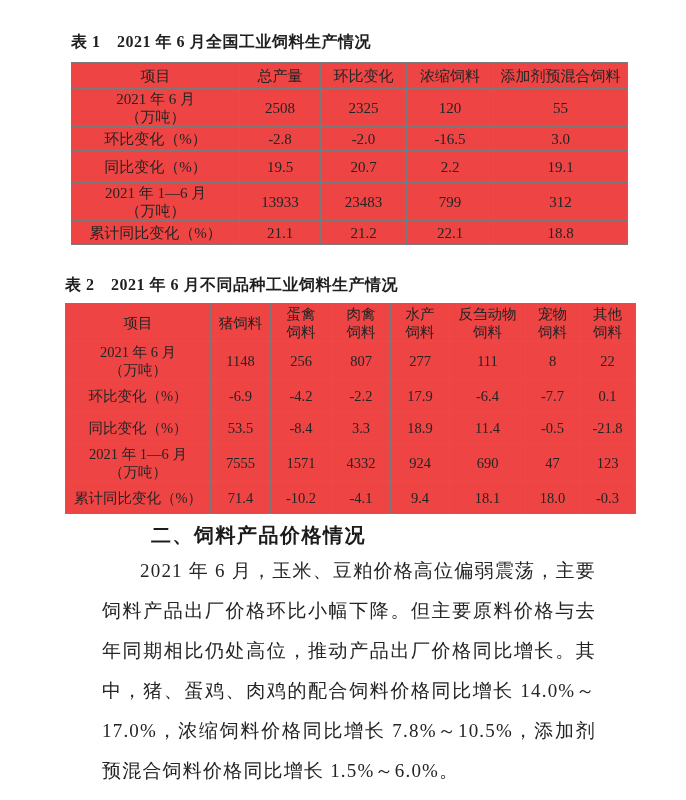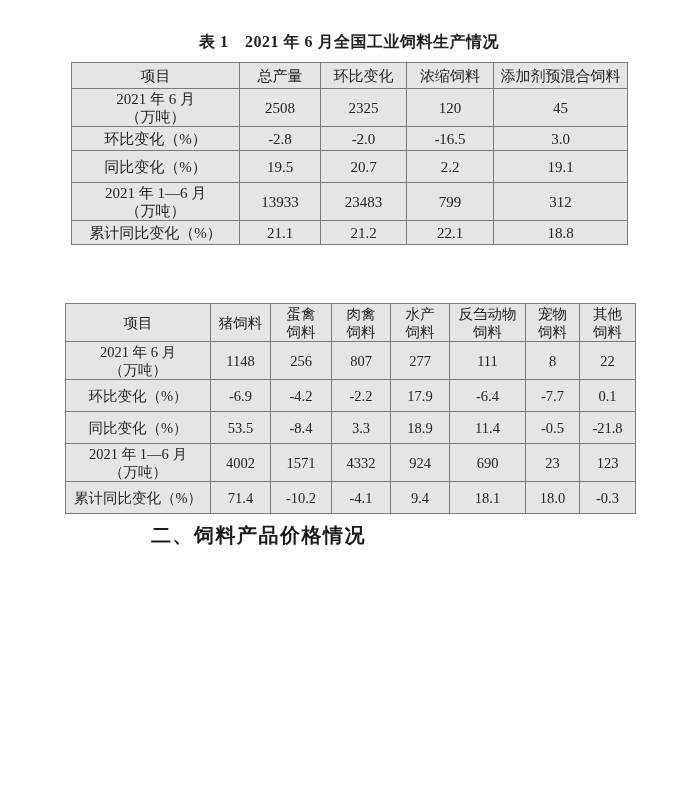--- a/index.html
+++ b/index.html
@@ -5,27 +5,27 @@
   * { margin:0; padding:0; box-sizing:border-box; }
   html,body { width:686px; height:800px; }
   body {
     background:#ffffff;
     color:#222222;
     font-family:"Liberation Serif","DejaVu Serif",serif;
   }
   .doc { position:relative; width:686px; height:800px; overflow:hidden; background:#ffffff; }
 
   .tbl-title {
-    position:absolute; text-align:center; font-weight:bold;
+    position:absolute; font-weight:bold;
     font-size:16px; letter-spacing:0.5px; color:#1f1f1f;
   }
   #t1-title { top:32px; left:71px; width:556px; }
   #t2-title { top:275px; left:65px; width:570px; }
 
-  table.tbl { position:absolute; border-collapse:collapse; table-layout:fixed; background:#e5e5e5; }
+  table.tbl { position:absolute; border-collapse:collapse; table-layout:fixed; background:#ef4444; }
   #table1 { top:62px;  left:71px; width:556px; }
   #table2 { top:303px; left:65px; width:570px; }
 
   .tbl th, .tbl td {
     border:1px solid #7a7a7a;
     text-align:center; vertical-align:middle;
     font-weight:normal;
     white-space:pre-line;
     padding:0 2px;
     line-height:18px;
@@ -73,21 +73,21 @@
         <th>环比变化</th>
         <th>浓缩饲料</th>
         <th>添加剂预混合饲料</th>
       </tr>
       <tr class="h38">
         <td>2021 年 6 月
 （万吨）</td>
         <td>2508</td>
         <td>2325</td>
         <td>120</td>
-        <td>45</td>
+        <td>55</td>
       </tr>
       <tr class="h24">
         <td>环比变化（%）</td>
         <td>-2.8</td>
         <td>-2.0</td>
         <td>-16.5</td>
         <td>3.0</td>
       </tr>
       <tr class="h25">
         <td>同比变化（%）</td>
@@ -107,20 +107,21 @@
       <tr class="h24">
         <td>累计同比变化（%）</td>
         <td>21.1</td>
         <td>21.2</td>
         <td>22.1</td>
         <td>18.8</td>
       </tr>
     </tbody>
   </table>
 
+  <div id="t2-title" class="tbl-title">表 2　2021 年 6 月不同品种工业饲料生产情况</div>
 
   <table id="table2" class="tbl">
     <colgroup>
       <col style="width:145px">
         <col style="width:60px">
         <col style="width:61px">
         <col style="width:59px">
         <col style="width:59px">
         <col style="width:76px">
         <col style="width:54px">
@@ -170,37 +171,38 @@
         <td>-8.4</td>
         <td>3.3</td>
         <td>18.9</td>
         <td>11.4</td>
         <td>-0.5</td>
         <td>-21.8</td>
       </tr>
       <tr class="h38">
         <td>2021 年 1—6 月
 （万吨）</td>
-        <td>4002</td>
+        <td>7555</td>
         <td>1571</td>
         <td>4332</td>
         <td>924</td>
         <td>690</td>
-        <td>23</td>
+        <td>47</td>
         <td>123</td>
       </tr>
       <tr class="h25">
         <td>累计同比变化（%）</td>
         <td>71.4</td>
         <td>-10.2</td>
         <td>-4.1</td>
         <td>9.4</td>
         <td>18.1</td>
         <td>18.0</td>
         <td>-0.3</td>
       </tr>
     </tbody>
   </table>
 
   <div class="section-heading">二、饲料产品价格情况</div>
 
+  <div class="body-para">2021 年 6 月，玉米、豆粕价格高位偏弱震荡，主要饲料产品出厂价格环比小幅下降。但主要原料价格与去年同期相比仍处高位，推动产品出厂价格同比增长。其中，猪、蛋鸡、肉鸡的配合饲料价格同比增长 14.0%～17.0%，浓缩饲料价格同比增长 7.8%～10.5%，添加剂预混合饲料价格同比增长 1.5%～6.0%。</div>
 
 </div>
 
 </body></html>

